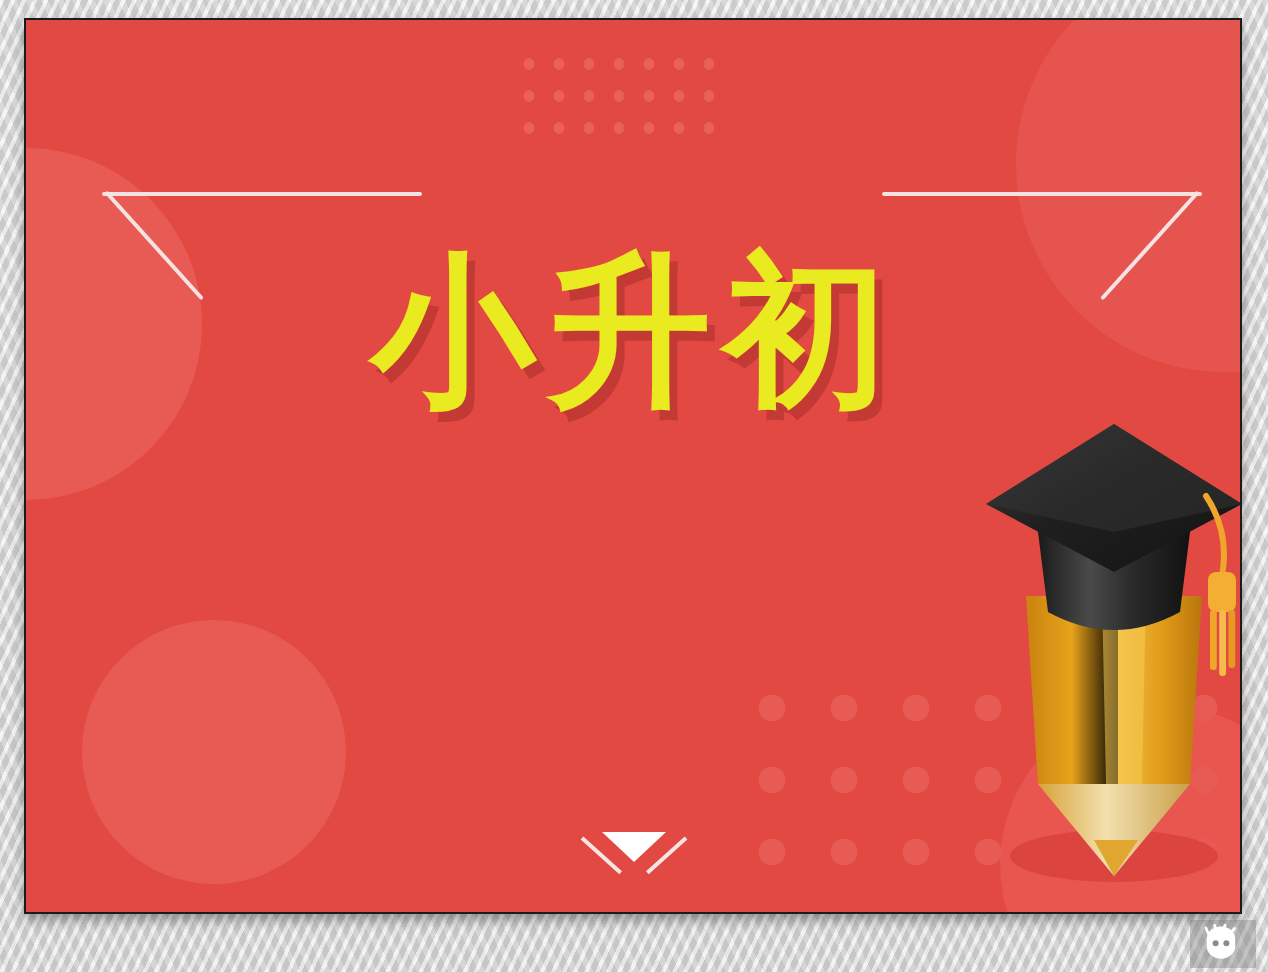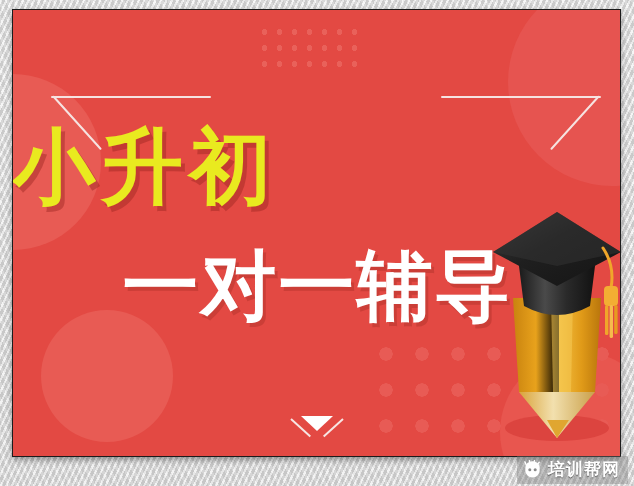--- a/index.html
+++ b/index.html
@@ -55,21 +55,21 @@
   .bracket .h{position:absolute;top:0;left:0;width:100%;height:2px;background:#f6e3e1;border-radius:2px;}
   .bracket .d{position:absolute;top:0;width:2px;height:72px;background:#f6e3e1;border-radius:2px;}
   .bracket-l{left:38px;}
   .bracket-l .d{left:1px;transform-origin:top center;transform:rotate(-42deg);}
   .bracket-r{left:428px;}
   .bracket-r .d{right:1px;transform-origin:top center;transform:rotate(42deg);}
 
   
   .headline1{
     position:absolute;left:0;top:116px;width:609px;
-    text-align:left;
+    text-align:center;
     font-size:82px;line-height:1;
     font-weight:bold;
     color:#e9ea1f;
     letter-spacing:6px;
     text-shadow:4px 5px 0 rgba(150,35,30,.42);
     white-space:nowrap;
   }
   
   .headline2{
     position:absolute;left:0;top:238px;width:609px;
@@ -142,21 +142,20 @@
       <div class="h"></div>
       <div class="d"></div>
     </div>
     <div class="bracket bracket-r">
       <div class="h"></div>
       <div class="d"></div>
     </div>
 
     <div class="headline1">小升初</div>
 
-    <div class="headline2">一对一辅导</div>
 
 
     <div class="chev">
       <div class="tri"></div>
       <div class="v1"></div>
       <div class="v2"></div>
     </div>
 
     <div class="pencil-wrap">
       <svg viewBox="0 0 140 240" xmlns="http://www.w3.org/2000/svg">
@@ -219,16 +218,15 @@
       <g stroke="#ffffff" stroke-width="1.7" stroke-linecap="round">
         <line x1="4" y1="6" x2="2.5" y2="2.5"></line>
         <line x1="8.5" y1="4" x2="8" y2="0.8"></line>
         <line x1="13.5" y1="4" x2="14.5" y2="0.8"></line>
         <line x1="18" y1="6" x2="20.5" y2="2.8"></line>
       </g>
       <path d="M3 9.5 A9 8 0 0 1 21 9.5 L21 14 A9 8 0 0 1 3 14 Z" fill="#ffffff"></path>
       <circle cx="8.6" cy="12.2" r="1.9" fill="#8b8b8b"></circle>
       <circle cx="15.4" cy="12.2" r="1.9" fill="#8b8b8b"></circle>
     </svg>
-    <span class="wm-text">培训帮网</span>
   </div>
 
 </div>
 
 </body></html>

